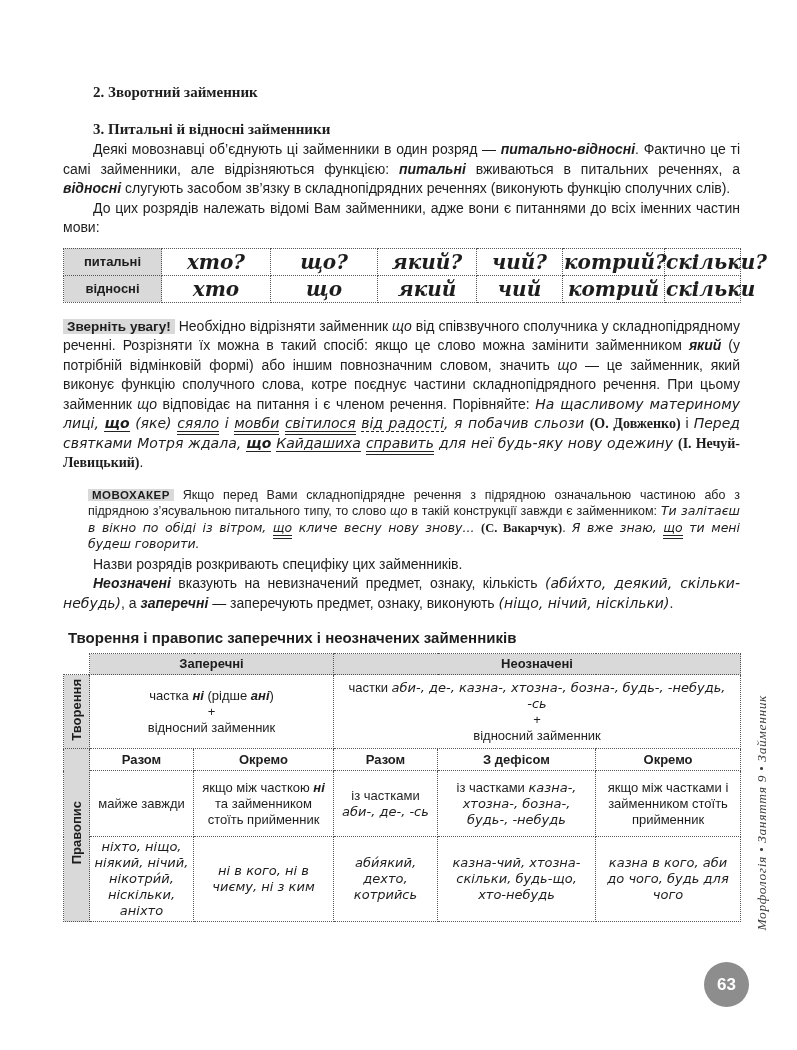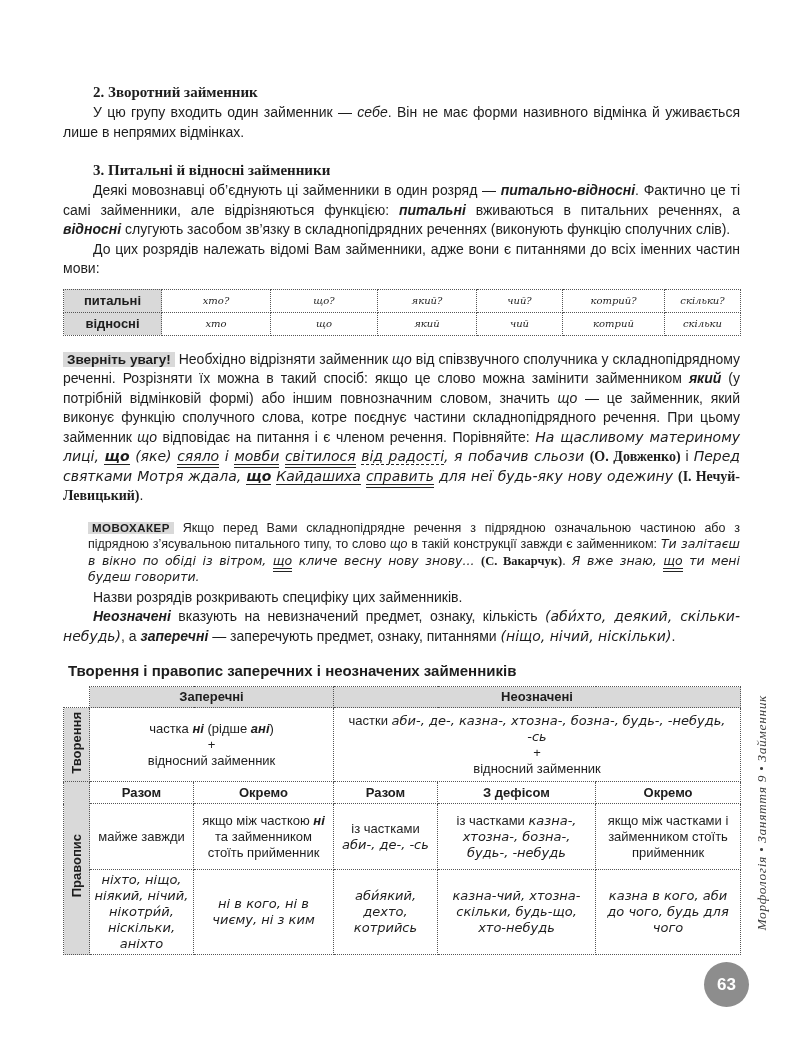--- a/index.html
+++ b/index.html
@@ -29,21 +29,21 @@
   .ud { border-bottom:1.5px dashed #222; }
 
   .lbl-chip {
     background:#d9d9d9; font-weight:bold; padding:0 4px; font-style:normal;
   }
 
   table { border-collapse:collapse; table-layout:fixed; width:677px; }
   .t1 { margin-top:10px; font-size:13px; }
   .t1 td { border:1px dotted #555; text-align:center; height:23px; vertical-align:middle; }
   .t1 .rowlbl { background:#d9d9d9; font-weight:bold; }
-  .t1 .v { font-family:"DejaVu Serif", serif; font-style:italic; font-weight:normal; font-size:10px; }
+  .t1 .v { font-family:"DejaVu Serif", serif; font-style:italic; font-weight:bold; font-size:20px; }
 
   .notice { font-size:14px; line-height:19.5px; text-align:justify; }
   .notice .lbl-chip { font-size:13.5px; }
 
   .movo { margin:14px 0 0 25px; width:652px; font-size:12.5px; line-height:16.5px; text-align:justify; }
   .movo .lbl-chip { font-size:11.5px; letter-spacing:0.5px; }
 
   .t2title { font-weight:bold; font-size:15px; margin:16px 0 0 0; padding-left:5px; }
 
   .t2 { margin-top:7px; font-size:13px; line-height:16px; }
@@ -70,21 +70,20 @@
     background:#8d8d8d; color:#ffffff; font-weight:bold; font-size:17px;
     display:flex; align-items:center; justify-content:center;
   }
 </style>
 </head>
 <body>
 
 <div class="content">
 
   <h2 class="h h2a">2. Зворотний займенник</h2>
-  <p class="body mt2"><span>У цю групу входить один займенник — </span><span class="it">себе</span><span>. Він не має форми називного відмінка й уживається лише в непрямих відмінках.</span></p>
 
   <h2 class="h h2b">3. Питальні й відносні займенники</h2>
   <p class="body mt2"><span>Деякі мовознавці об’єднують ці займенники в один розряд — </span><span class="bi">питально-відносні</span><span>. Фактично це ті самі займенники, але відрізняються функцією: </span><span class="bi">питальні</span><span> вживаються в питальних реченнях, а </span><span class="bi">відносні</span><span> слугують засобом зв’язку в складнопідрядних реченнях (виконують функцію сполучних слів).</span></p>
   <p class="body">До цих розрядів належать відомі Вам займенники, адже вони є питаннями до всіх іменних частин мови:</p>
 
   <table class="t1">
     <colgroup>
         <col style="width:98px">
         <col style="width:109px">
         <col style="width:107px">
@@ -113,21 +112,21 @@
       <td class="v">скільки</td>
     </tr>
   </tbody>
     </table>
 
   <p class="notice"><span class="lbl-chip">Зверніть увагу!</span> <span>Необхідно відрізняти займенник </span><span class="it">що</span><span> від співзвучного сполучника у складнопідрядному реченні. Розрізняти їх можна в такий спосіб: якщо це слово можна замінити займенником </span><span class="bi">який</span><span> (у потрібній відмінковій формі) або іншим повнозначним словом, значить </span><span class="it">що</span><span> — це займенник, який виконує функцію сполучного слова, котре поєднує частини складнопідрядного речення. При цьому займенник </span><span class="it">що</span><span> відповідає на питання і є членом речення. Порівняйте: </span><span class="hw">На щасливому материному лиці, </span><span class="hwb u1">що</span><span class="hw"> (яке) </span><span class="hw u2">сяяло</span><span class="hw"> і </span><span class="hw u2">мовби</span><span class="hw"> </span><span class="hw u2">світилося</span><span class="hw"> </span><span class="hw ud">від радості</span><span class="hw">, я побачив сльози </span><span class="srf">(О. Довженко)</span><span> і </span><span class="hw">Перед святками Мотря ждала, </span><span class="hwb u1">що</span><span class="hw"> </span><span class="hw u1">Кайдашиха</span><span class="hw"> </span><span class="hw u2">справить</span><span class="hw"> для неї будь-яку нову одежину </span><span class="srf">(І. Нечуй-Левицький)</span><span>.</span></p>
 
   <p class="movo"><span class="lbl-chip">МОВОХАКЕР</span> <span>Якщо перед Вами складнопідрядне речення з підрядною означальною частиною або з підрядною з’ясувальною питального типу, то слово </span><span class="it">що</span><span> в такій конструкції завжди є займенником: </span><span class="hw">Ти залітаєш в вікно по обіді із вітром, </span><span class="hw u2">що</span><span class="hw"> кличе весну нову знову... </span><span class="srf">(С. Вакарчук)</span><span>. </span><span class="hw">Я вже знаю, </span><span class="hw u2">що</span><span class="hw"> ти мені будеш говорити.</span></p>
 
   <p class="body mt2">Назви розрядів розкривають специфіку цих займенників.</p>
-  <p class="body"><span class="bi">Неозначені</span><span> вказують на невизначений предмет, ознаку, кількість </span><span class="hw">(аби́хто, деякий, скільки-небудь)</span><span>, а </span><span class="bi">заперечні</span><span> — заперечують предмет, ознаку, питаннями </span><span class="hw">(ніщо, нічий, ніскільки)</span><span>.</span></p>
+  <p class="body"><span class="bi">Неозначені</span><span> вказують на невизначений предмет, ознаку, кількість </span><span class="hw">(аби́хто, деякий, скільки-небудь)</span><span>, а </span><span class="bi">заперечні</span><span> — заперечують предмет, ознаку, виконують </span><span class="hw">(ніщо, нічий, ніскільки)</span><span>.</span></p>
 
   <p class="t2title">Творення і правопис заперечних і неозначених займенників</p>
 
   <table class="t2">
     <colgroup>
         <col style="width:26px">
         <col style="width:104px">
         <col style="width:140px">
         <col style="width:104px">
         <col style="width:158px">

